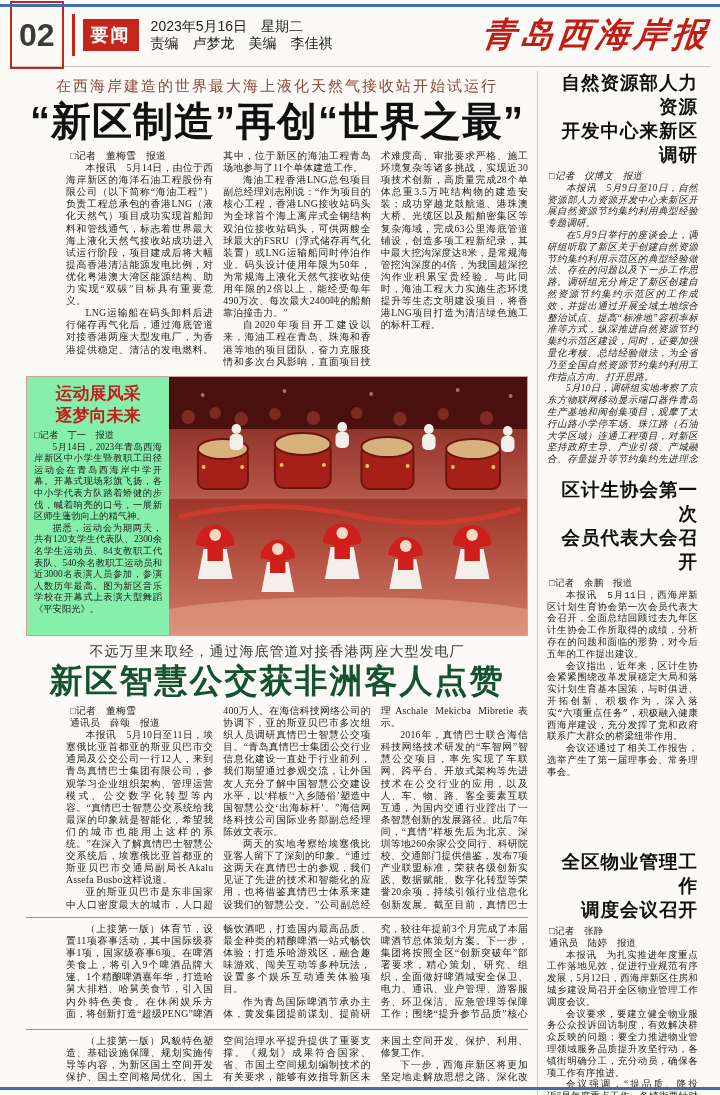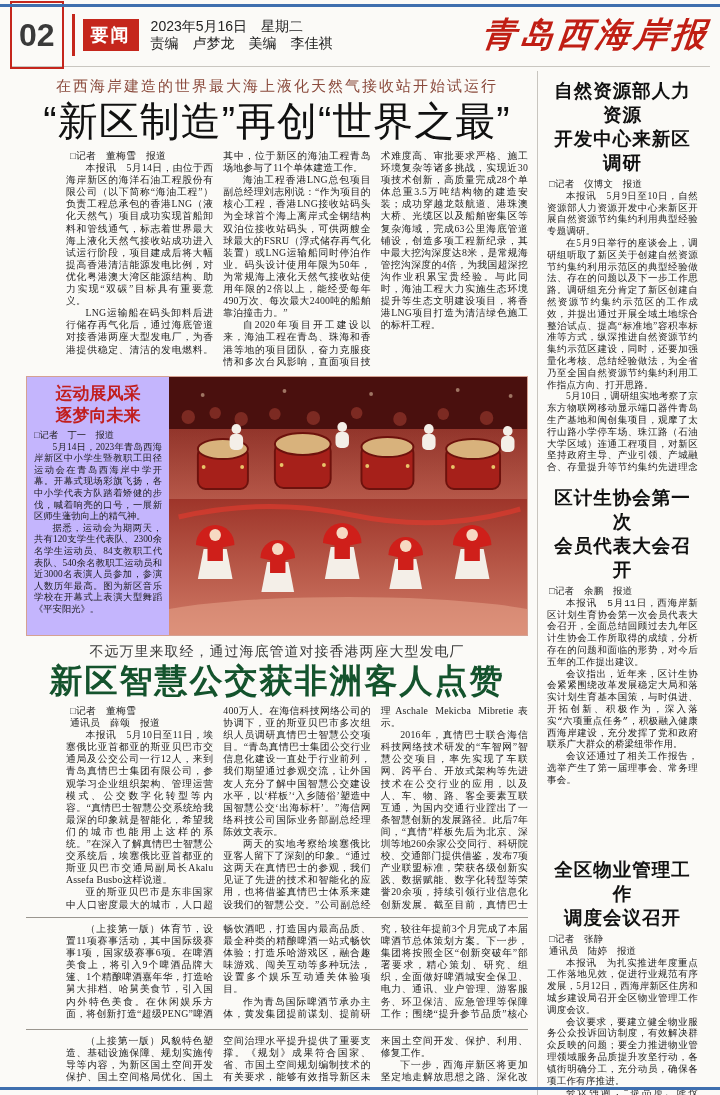--- a/index.html
+++ b/index.html
@@ -24,30 +24,30 @@
 
   
   .content{display:flex;padding:4px 22px 0 26px;gap:9px;}
   .main-col{width:502px;flex:none;}
   .v-rule{width:1px;background:#c8c5bf;flex:none;}
   .side-col{flex:1;min-width:0;}
 
   
   .kicker1{text-align:center;color:#8a4a3c;font-size:15px;letter-spacing:2px;margin:6px 0 2px 0;
            font-family:"Liberation Sans","DejaVu Sans",sans-serif;}
-  .headline1{text-align:center;color:#111;font-size:40px;font-weight:normal;letter-spacing:1px;
+  .headline1{text-align:center;color:#111;font-size:40px;font-weight:bold;letter-spacing:1px;
              font-family:"Liberation Sans","DejaVu Sans",sans-serif;line-height:46px;margin:2px 0 6px 0;}
   .cols{column-gap:10px;text-align:justify;font-size:9.8px;line-height:12.1px;column-fill:auto;overflow:hidden;margin-left:40px;}
   .cols p{margin:0;text-indent:2em;letter-spacing:0.2px;}
   .cols p.byline{text-indent:0;padding-left:4px;}
   .body3{column-count:3;}
   .art1-body{height:222px;}
 
   
-  .photo-block{display:flex;height:258px;margin-top:4px;border:1px solid #d5a192;background:#c4b5fd;}
+  .photo-block{display:flex;height:258px;margin-top:4px;border:1px solid #d5a192;background:#86efac;}
   .photo-caption{width:128px;flex:none;padding:6px 7px 0 7px;overflow:hidden;}
   .photo-title{color:#c11e1e;font-size:17px;font-weight:bold;text-align:center;line-height:22px;
                font-family:"Liberation Sans","DejaVu Sans",sans-serif;margin-bottom:3px;}
   .photo-caption .cap-text{font-size:9.3px;line-height:11.6px;text-align:justify;}
   .photo-caption .cap-text p{margin:0;text-indent:2em;}
   .photo-caption .cap-text p.byline{text-indent:0;}
   .photo-art{flex:1;min-width:0;}
   .photo-art svg{display:block;width:100%;height:100%;}
 
   
@@ -56,26 +56,26 @@
   .headline2{text-align:center;color:#14532d;font-size:33px;font-weight:bold;letter-spacing:2px;
              font-family:"Liberation Sans","DejaVu Sans",sans-serif;line-height:38px;margin:1px 0 5px 0;}
   .art2-body{height:206px;}
 
   .h-rule{border:none;border-top:1px solid #9a968f;margin:6px 0 5px 0;}
   .cont1-body{height:100px;}
   .cont2-body{height:58px;}
 
   
   .side-art{margin-bottom:12px;}
-  .side-title{text-align:center;font-size:18.5px;font-weight:bold;line-height:24px;color:#101010;
-              font-family:"Liberation Sans","DejaVu Sans",sans-serif;letter-spacing:1px;margin-bottom:4px;margin-top:8px;}
+  .side-title{text-align:right;font-size:18.5px;font-weight:bold;line-height:24px;color:#101010;
+              font-family:"Liberation Sans","DejaVu Sans",sans-serif;letter-spacing:1px;margin-bottom:4px;}
   .side-body{font-size:9.5px;line-height:11.8px;text-align:justify;overflow:hidden;}
   .side-body p{margin:0;text-indent:2em;letter-spacing:0.2px;}
   .side-body p.byline{text-indent:0;padding-left:2px;}
-  .side-a .side-body{height:295px;}
+  .side-a .side-body{height:295px;font-style:italic;}
   .side-b .side-body{height:260px;font-family:Liberation Mono, monospace;}
   .side-c .side-body{height:255px;}
 </style>
 </head>
 <body>
 
 <div class="page">
   <div class="rule-top"></div>
 
   <div class="header">

